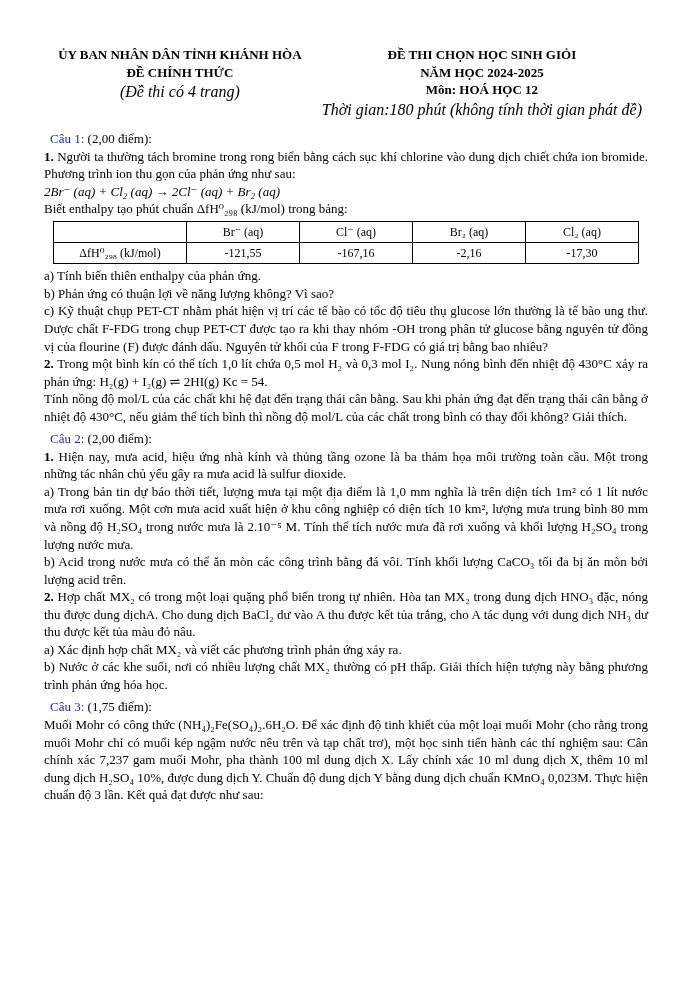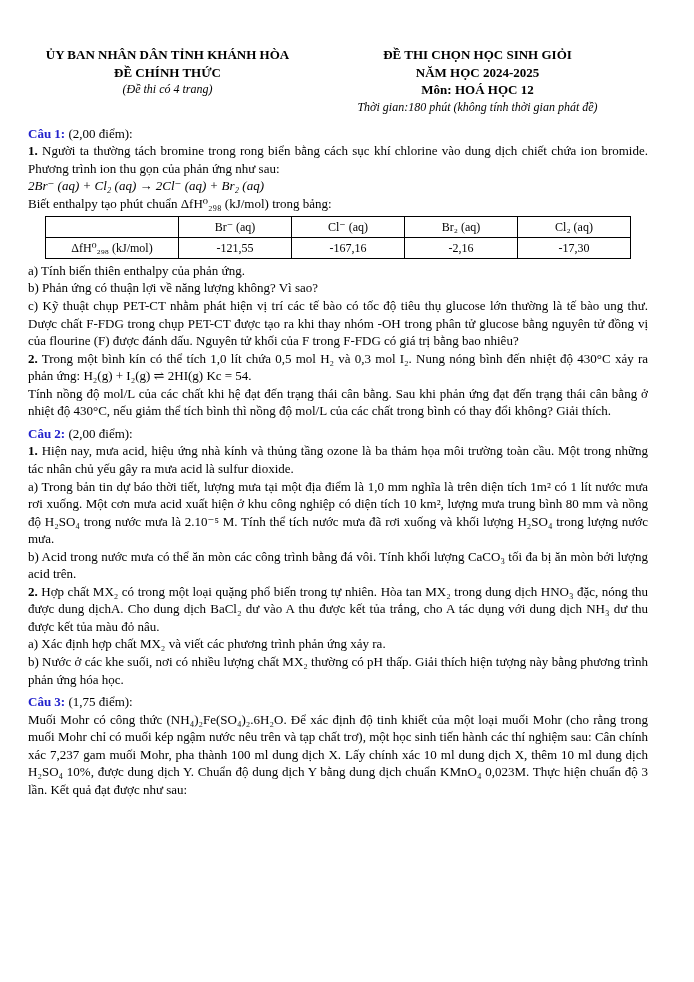--- a/index.html
+++ b/index.html
@@ -1,36 +1,36 @@
 <!DOCTYPE html>
 <html><head>
 <meta charset="utf-8">
 <style>
   html, body { margin: 0; padding: 0; background: #ffffff; }
   .page {
     width: 694px;
     min-height: 982px;
     box-sizing: border-box;
-    padding: 46px 46px 24px 28px;
+    padding: 46px 46px 24px 44px;
     background: #ffffff;
     color: #000;
     font-family: "Liberation Serif", "DejaVu Serif", serif;
     font-size: 13px;
     line-height: 1.35;
   }
   .doc-header { display: flex; margin-bottom: 10px; }
   .hcol { text-align: center; }
   .hcol-left { width: 45%; }
   .hcol-right { width: 55%; }
   .hb { font-weight: bold; }
-  .hi { font-style: italic; font-size: 12px; }
+  .hi { font-style: italic; font-size: 16px; }
   p { margin: 0; text-align: justify; }
   .eq { text-align: left; font-style: italic; }
   .qhead { margin-top: 5px; text-align: left; }
-  .qlabel { color: #2222cc; font-weight: bold; }
+  .qlabel { color: #2222cc; font-weight: normal; margin-left: 6px; }
   b { font-weight: bold; }
   .etable { border-collapse: collapse; margin: 3px auto; font-size: 12px; }
   .etable td { border: 1px solid #000; padding: 2px 10px; text-align: center; }
   .etable td.c0 { min-width: 112px; }
   .etable td.cv { min-width: 92px; }
 </style>
 </head>
 <body>
 
 <div class="page">

